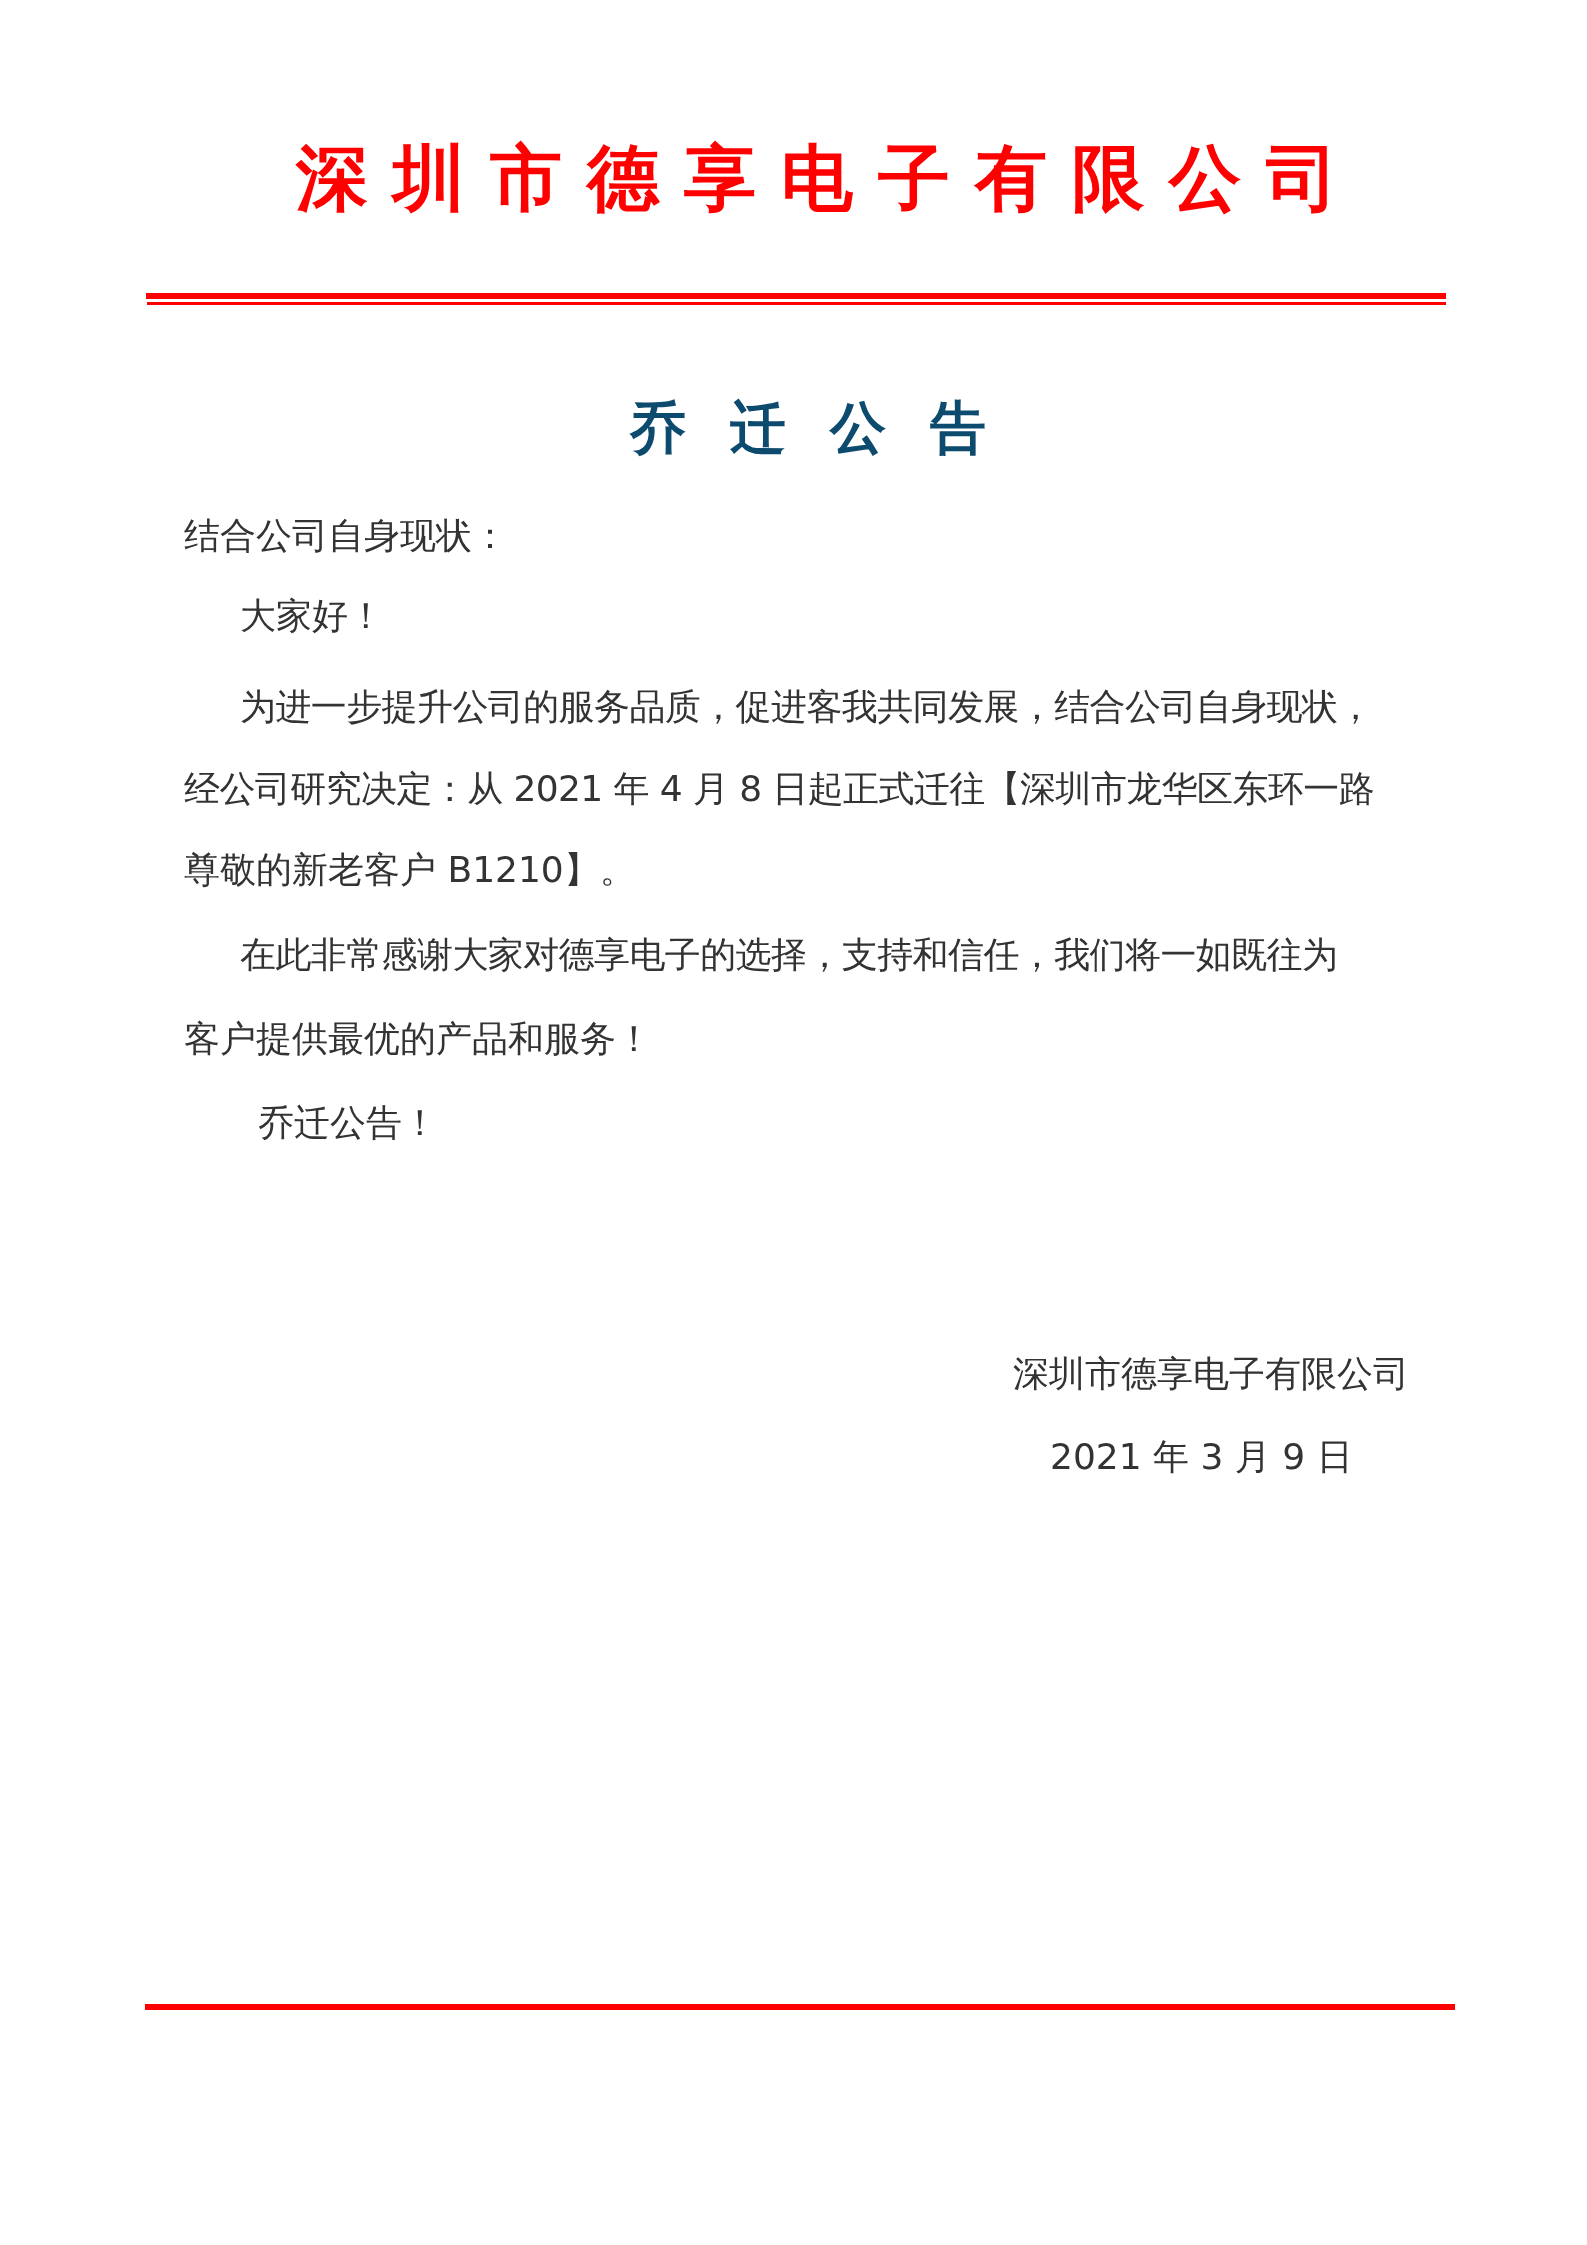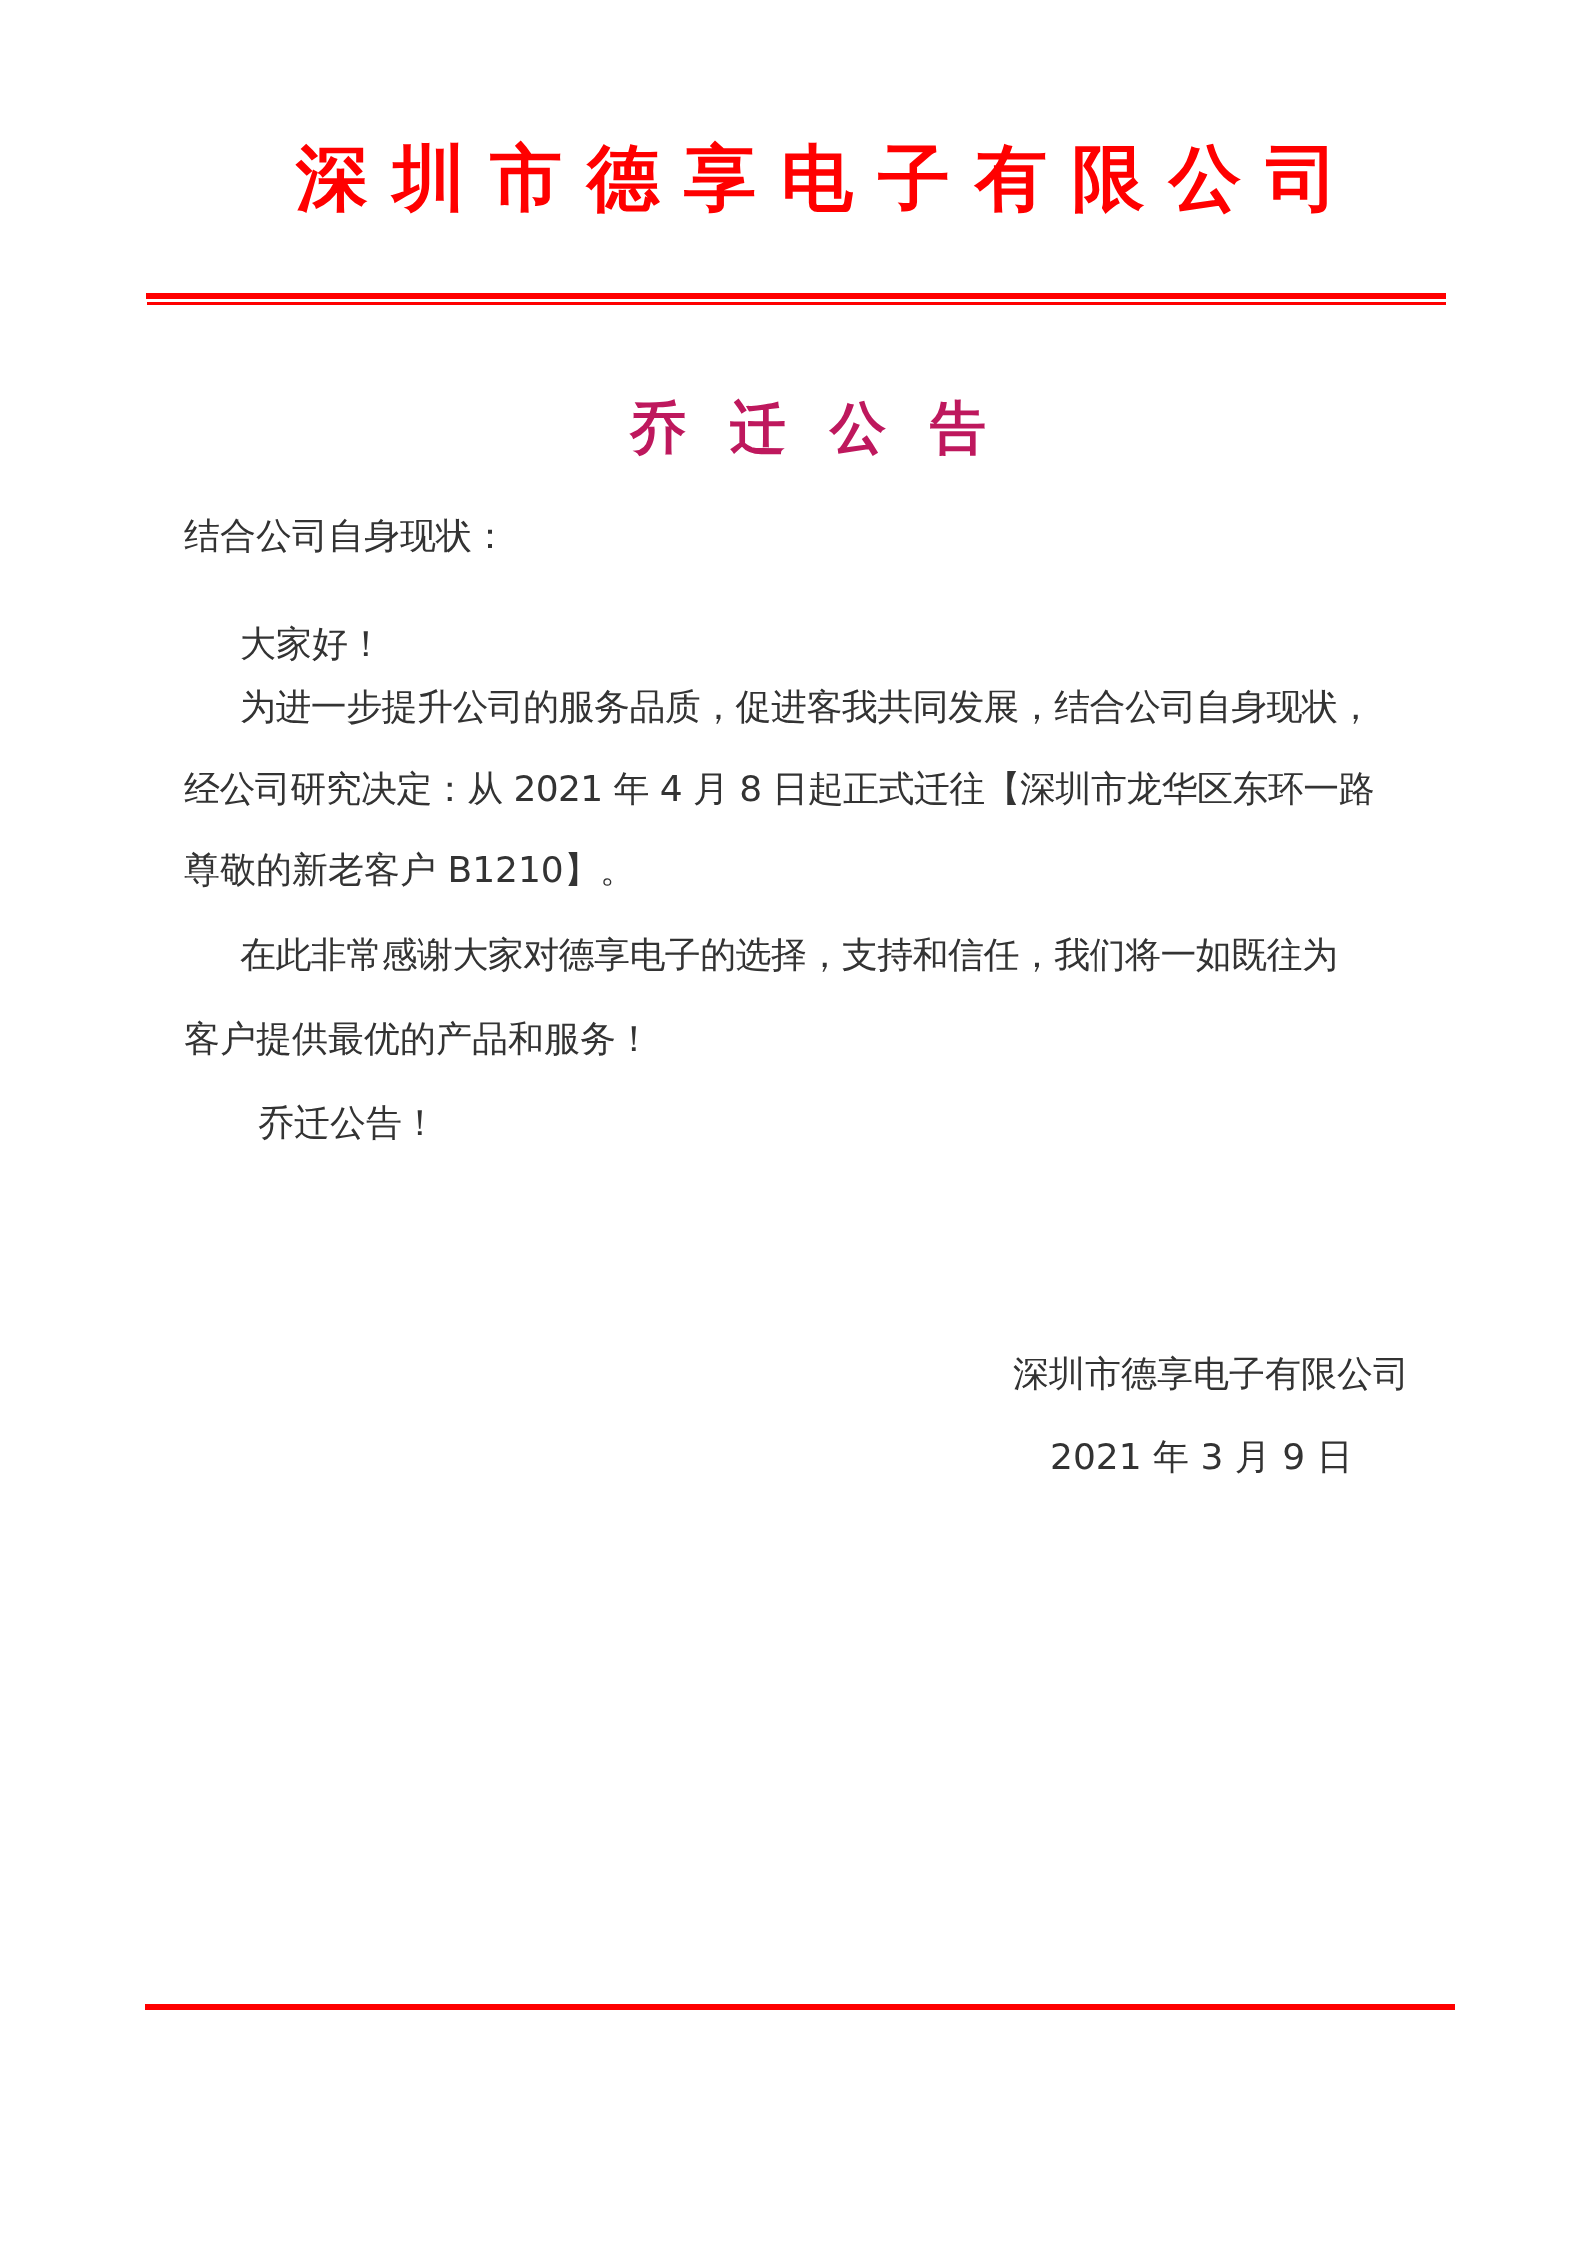--- a/index.html
+++ b/index.html
@@ -35,31 +35,31 @@
   .rule-thick-top { left: 146px; top: 293px; width: 1300px; height: 6px; }
   .rule-thin-top  { left: 147px; top: 302px; width: 1299px; height: 3px; }
   .rule-bottom    { left: 145px; top: 2004px; width: 1310px; height: 6px; }
 
   .notice-title {
     left: 630px;
     top: 392px;
     font-size: 56px;
     line-height: 72px;
     font-weight: bold;
-    color: #be185d;
+    color: #0c4a6e;
     letter-spacing: 44px;
   }
 
   .body-line {
     font-size: 36px;
     line-height: 44px;
     color: #333333;
   }
   .salutation { left: 184px; top: 514px; }
-  .greeting   { left: 240px; top: 622px; }
+  .greeting   { left: 240px; top: 594px; }
   .p1-l1      { left: 240px; top: 685px; letter-spacing: -0.6px; text-align: center; }
   .p1-l2      { left: 184px; top: 767px; letter-spacing: -0.6px; }
   .p1-l3      { left: 184px; top: 848px; }
   .p2-l1      { left: 240px; top: 933px; letter-spacing: -0.6px; }
   .p2-l2      { left: 184px; top: 1017px; }
   .closing    { left: 258px; top: 1101px; }
 
   .signature {
     right: 178px;
     top: 1352px;

